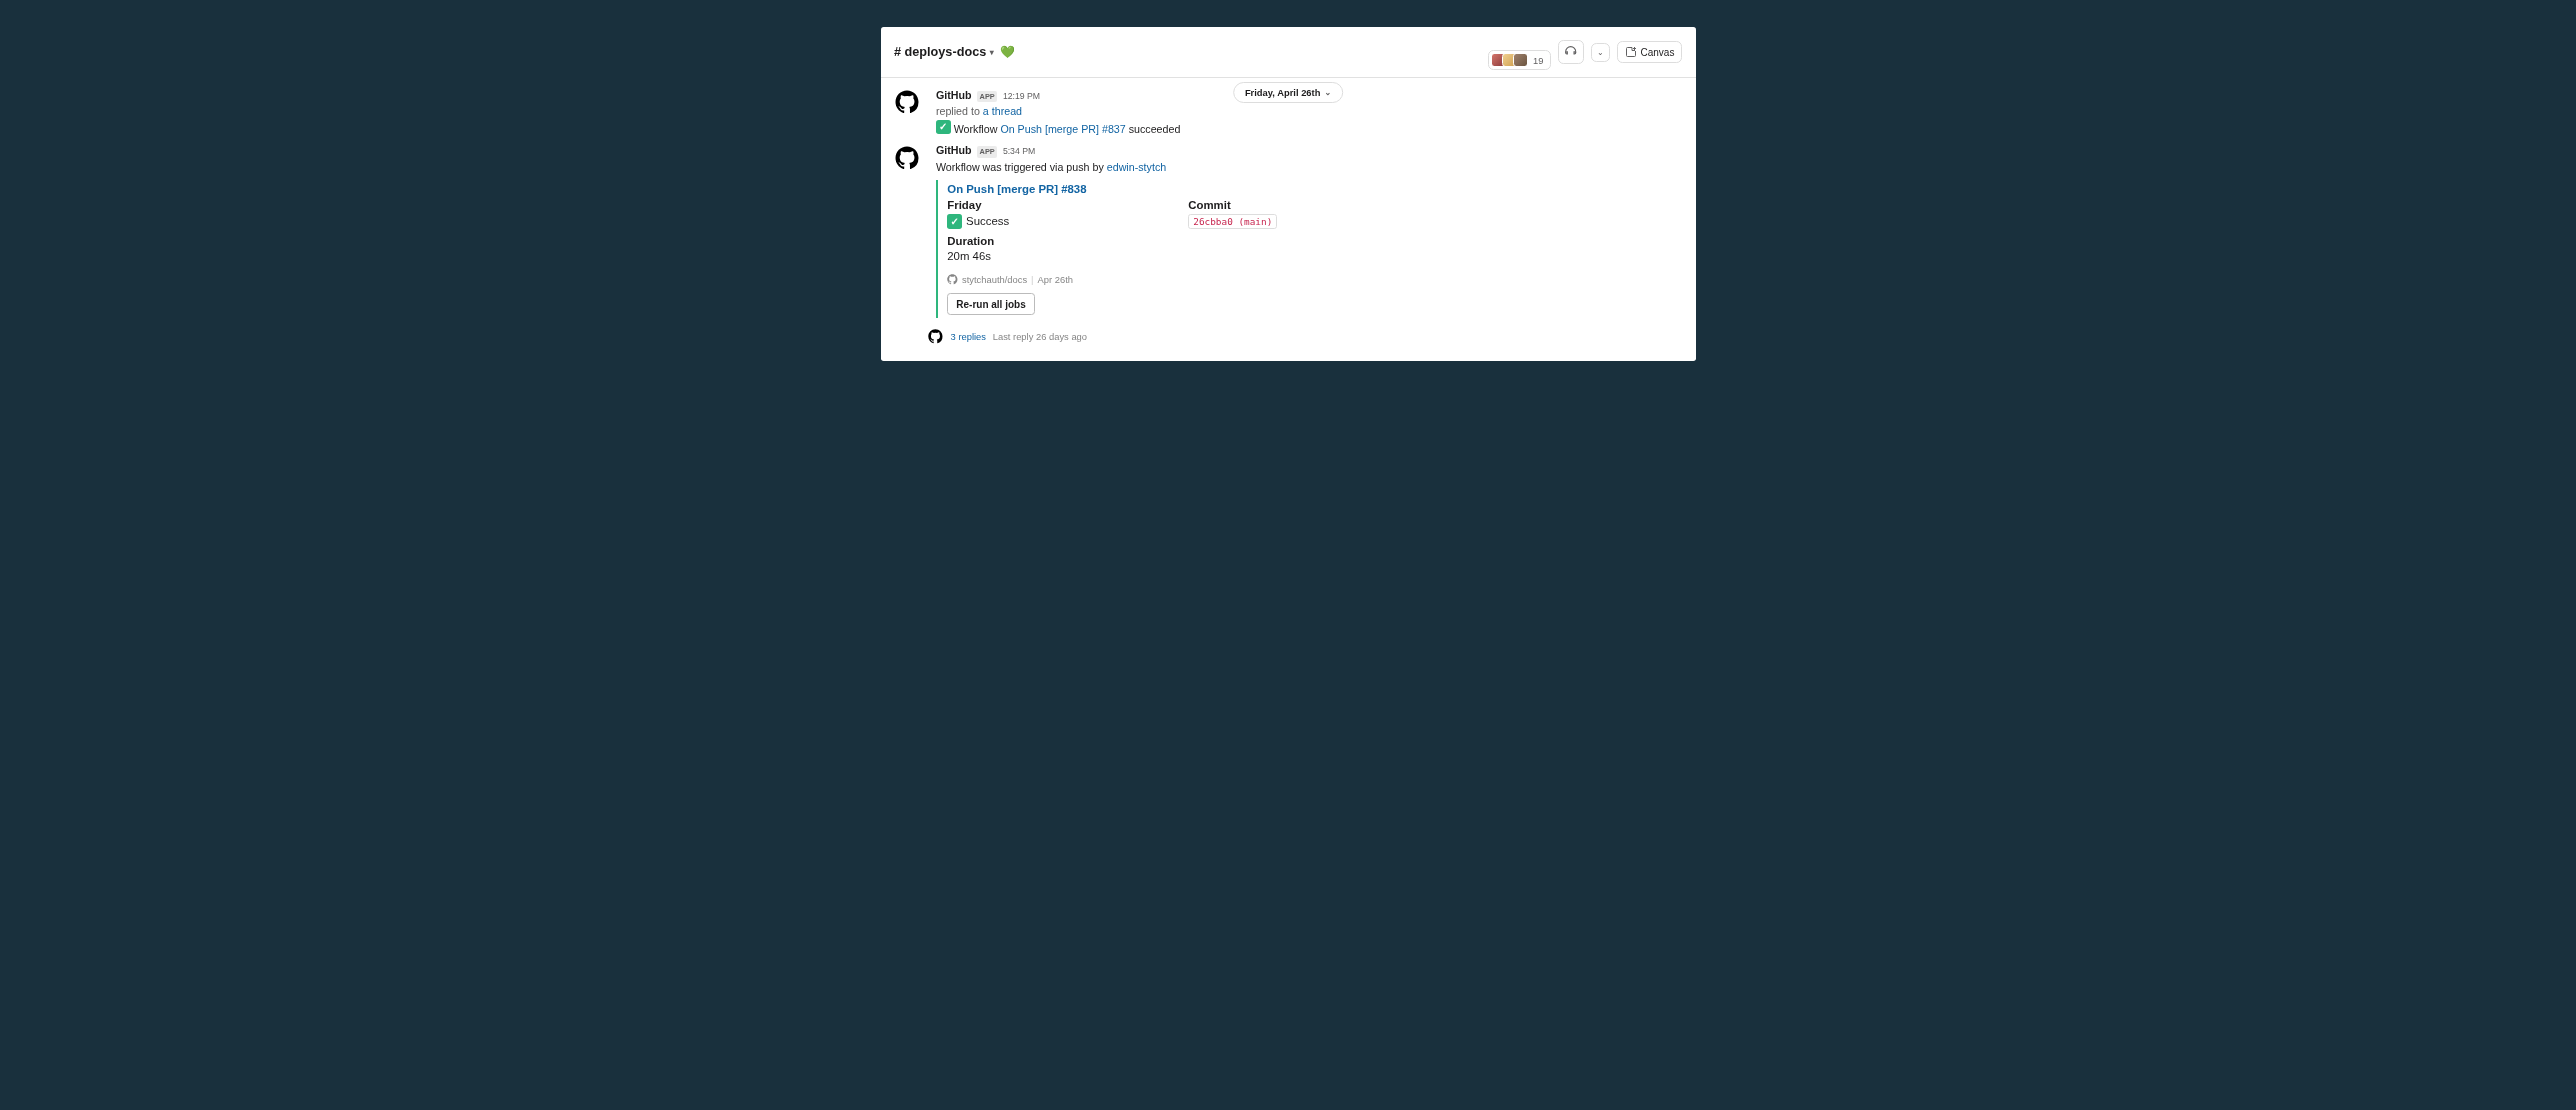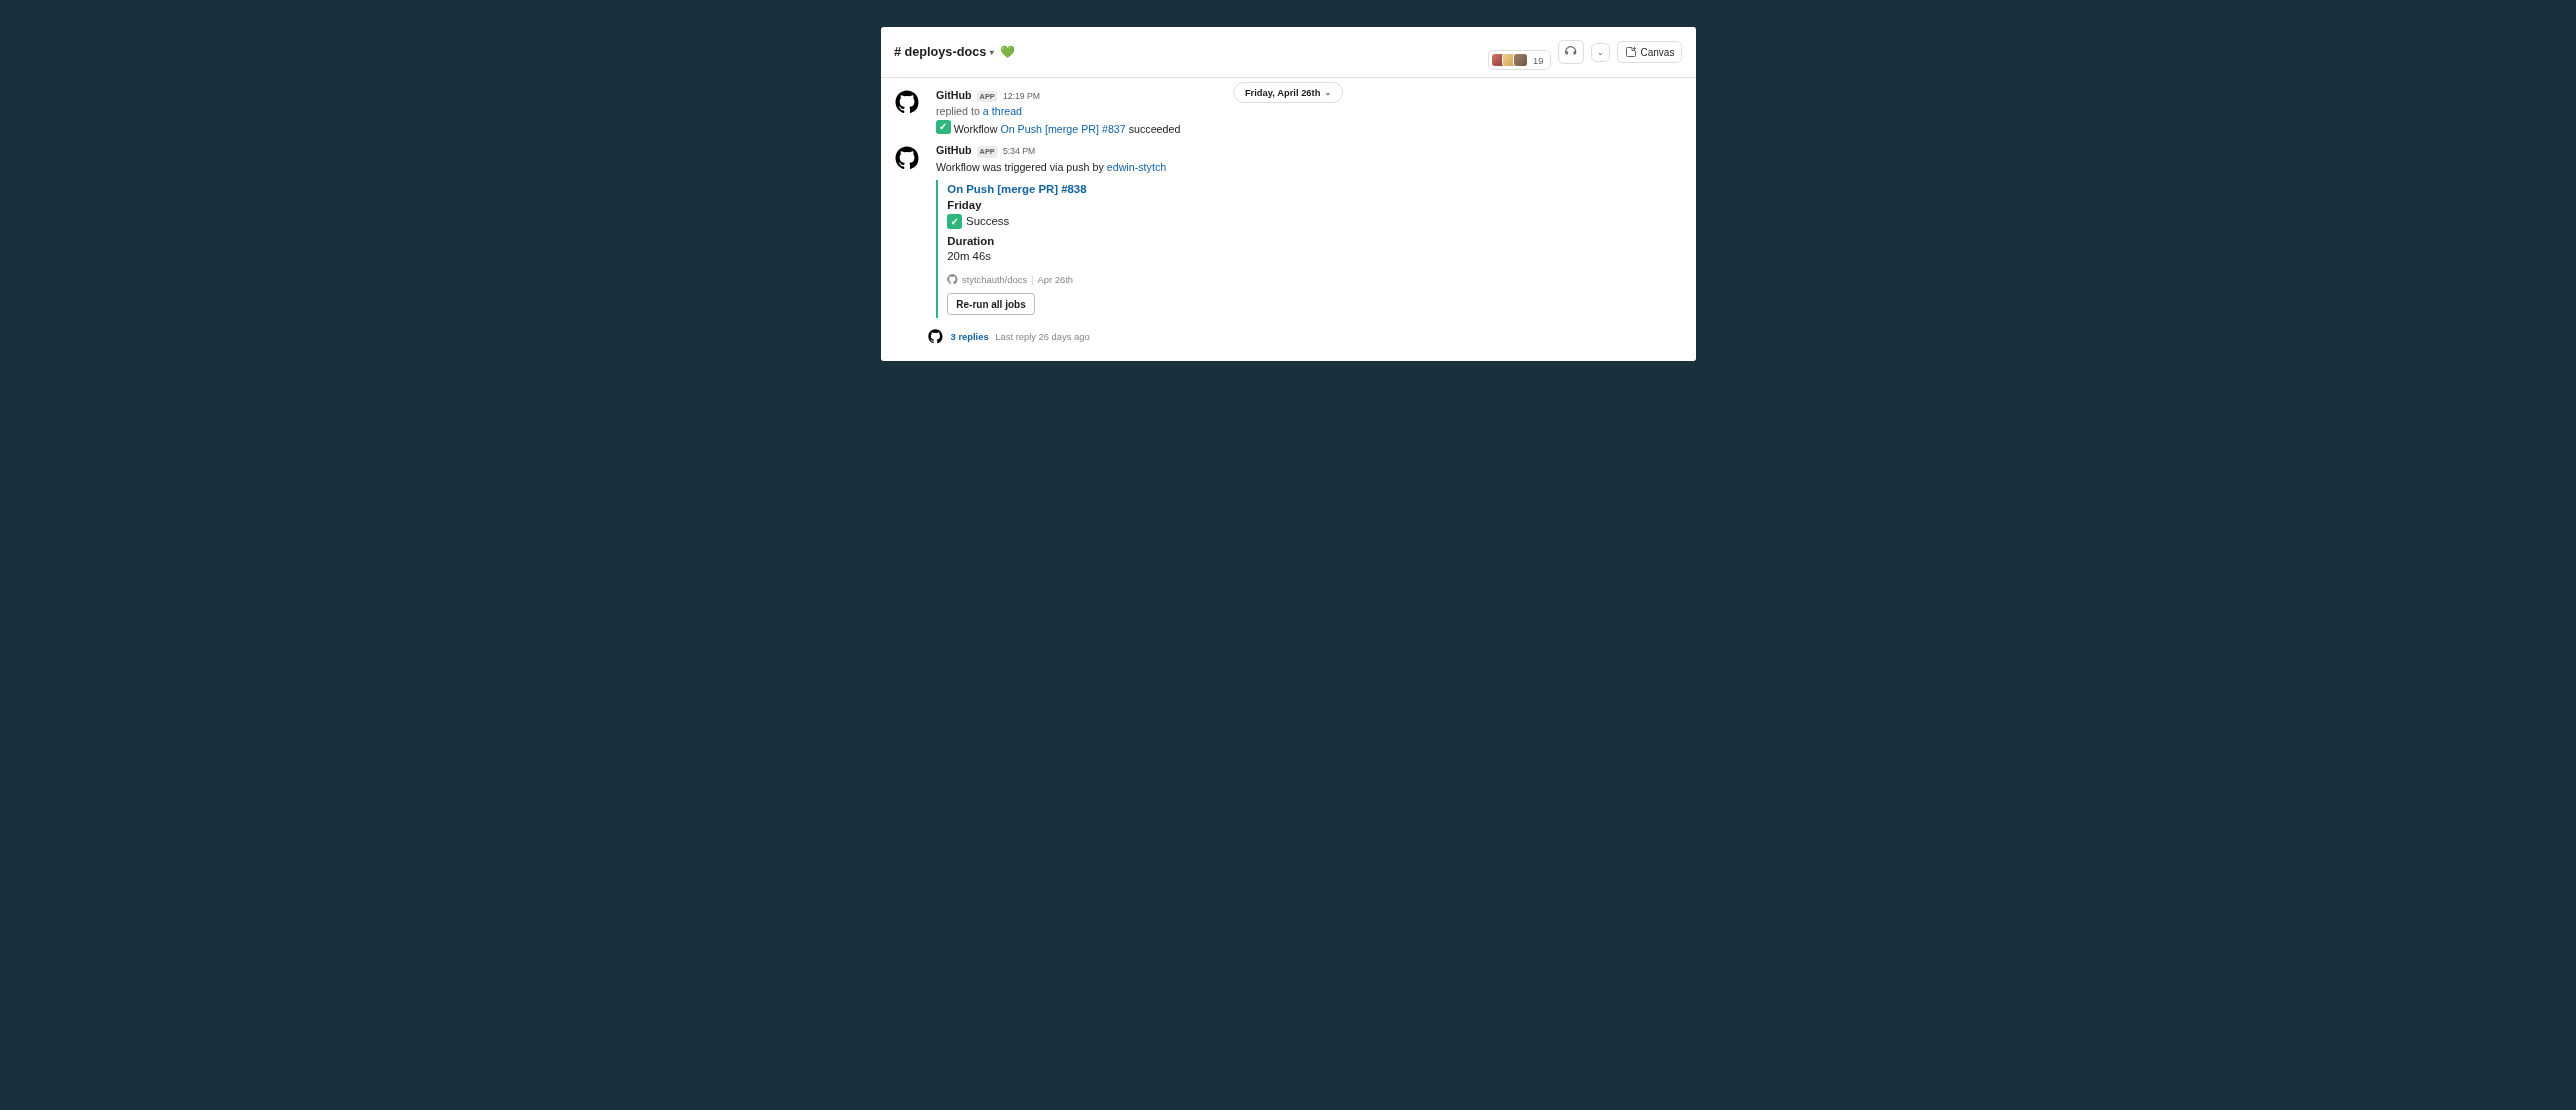--- a/index.html
+++ b/index.html
@@ -208,21 +208,21 @@
   gap: 6.7px;
   padding: 5.4px 13.4px 2.7px 46px;
   cursor: pointer;
 }
 .thread-av {
   width: 17.4px; height: 17.4px;
   border-radius: 3.4px;
   background: #fff;
   display: flex; align-items: center; justify-content: center;
 }
-.reply-count { color: #1264a3; font-weight: 700; font-size: 9.4px; }
+.reply-count { color: #1264a3; font-weight: 400; font-size: 9.4px; }
 .reply-time { color: #868686; font-size: 9.4px; }
 </style>
 </head>
 <body>
 
 <div class="slack-window">
 
   <div class="header">
     <div class="channel-name">
       <span># deploys-docs</span>
@@ -311,20 +311,26 @@
           <div class="attach-grid">
             <div class="attach-col">
               <div class="attach-label">Friday</div>
               <div class="attach-value">
                 <span class="emoji-check">✓</span>
                 <span> Success</span>
               </div>
               <div class="attach-label">Duration</div>
               <div class="attach-value">20m 46s</div>
             </div>
+            <div class="attach-col">
+              <div class="attach-label">Commit</div>
+              <div class="attach-value">
+                <span class="code-chip">26cbba0 (main)</span>
+              </div>
+            </div>
           </div>
           <div class="attach-footer">
             <svg width="10.7" height="10.7" viewBox="0 0 24 24" fill="#868686">
                 <path d="M12 .5C5.65.5.5 5.65.5 12c0 5.1 3.3 9.4 7.9 10.95.58.1.8-.25.8-.56v-2c-3.2.7-3.9-1.55-3.9-1.55-.52-1.33-1.28-1.68-1.28-1.68-1.05-.72.08-.7.08-.7 1.16.08 1.77 1.2 1.77 1.2 1.03 1.77 2.7 1.26 3.36.96.1-.75.4-1.26.73-1.55-2.56-.3-5.25-1.28-5.25-5.7 0-1.26.45-2.3 1.2-3.1-.12-.3-.52-1.48.1-3.08 0 0 .97-.3 3.18 1.18a11 11 0 0 1 5.8 0c2.2-1.5 3.17-1.18 3.17-1.18.63 1.6.23 2.78.1 3.08.75.8 1.2 1.84 1.2 3.1 0 4.43-2.7 5.4-5.27 5.68.42.36.78 1.07.78 2.16v3.2c0 .3.2.67.8.56A11.5 11.5 0 0 0 23.5 12C23.5 5.65 18.35.5 12 .5z"></path>
               </svg>
             <span class="link" style="color:#868686;">stytchauth/docs</span>
             <span class="footer-sep">|</span>
             <span>Apr 26th</span>
           </div>
           <button class="rerun-btn">Re-run all jobs</button>

